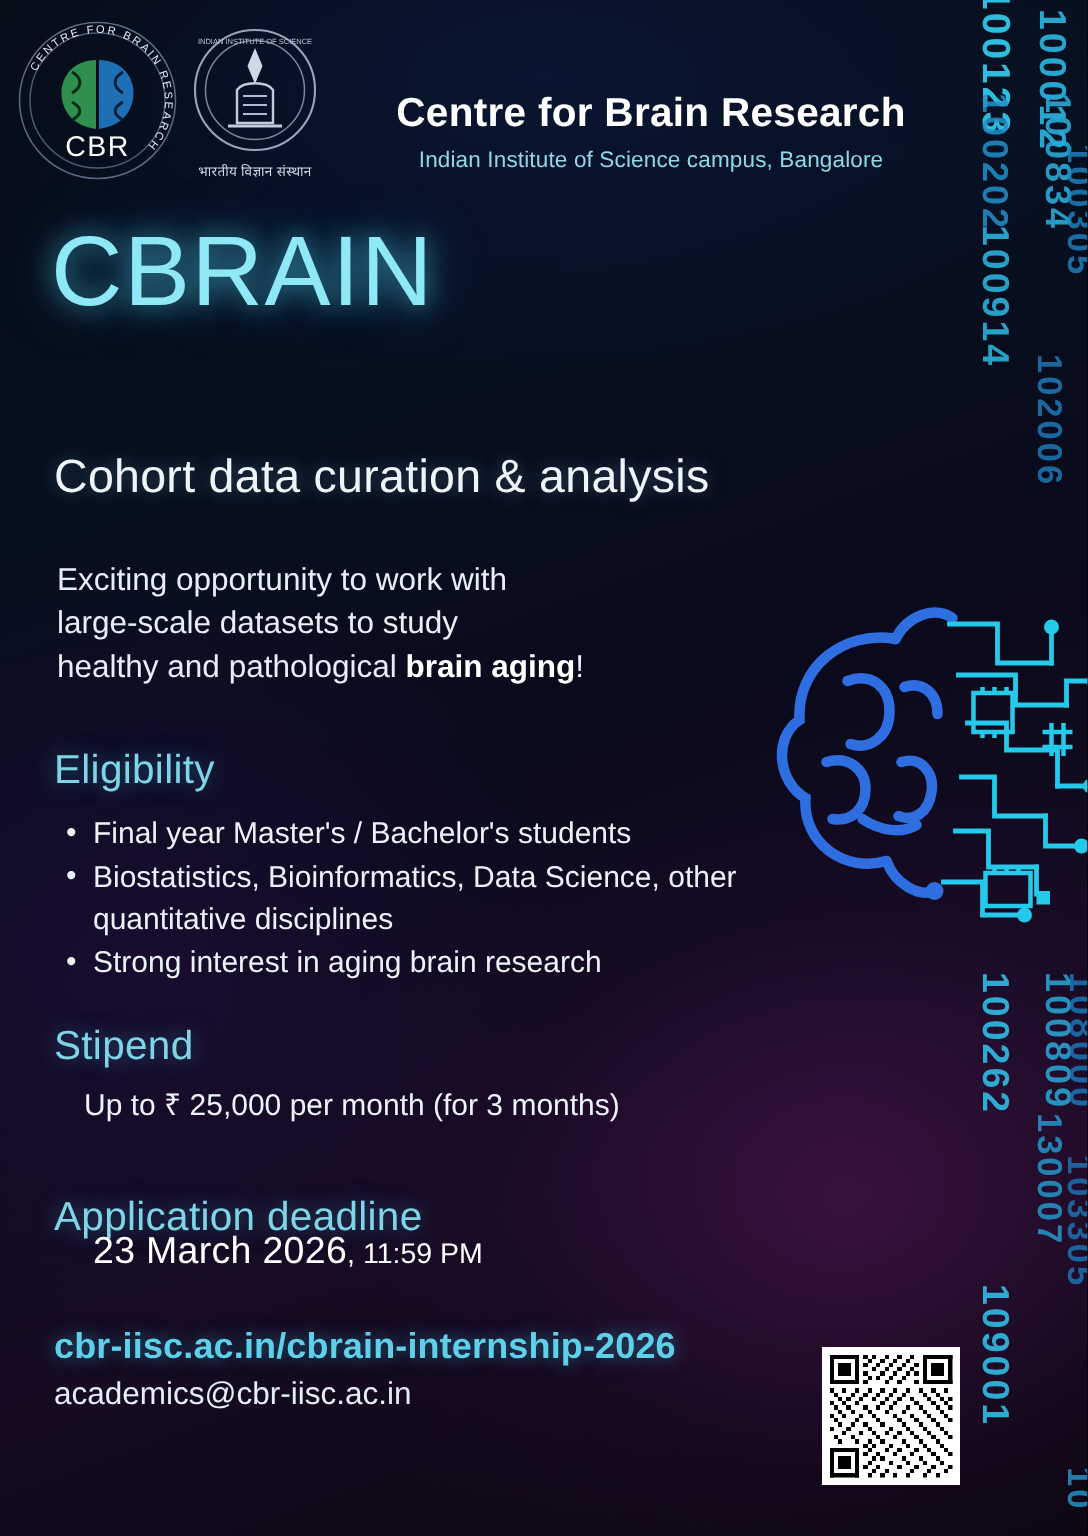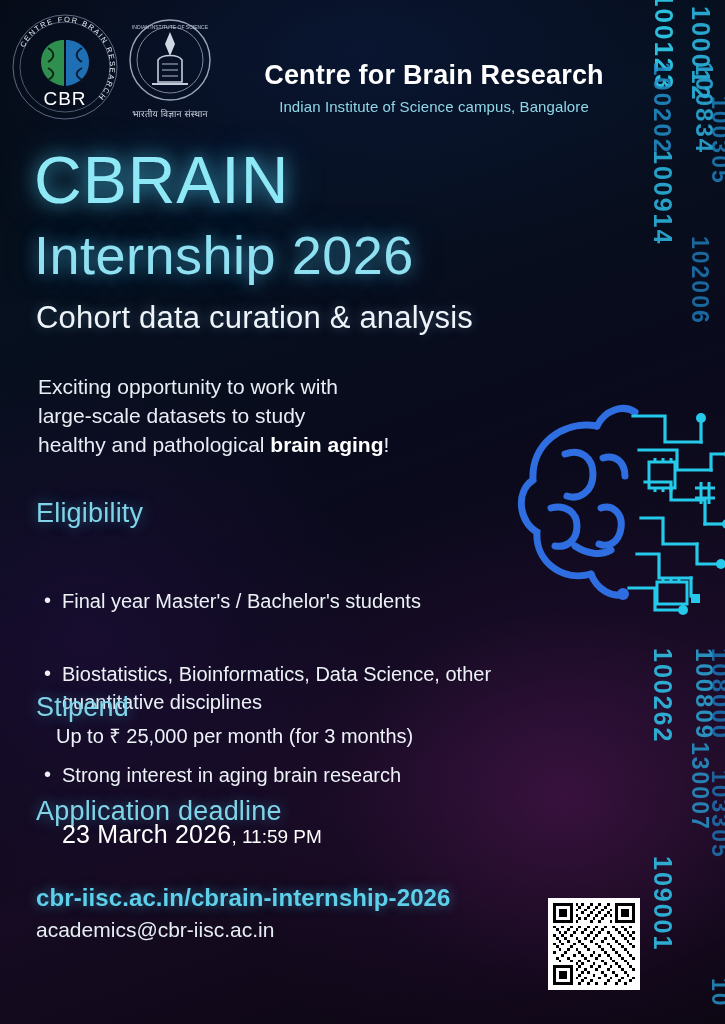--- a/index.html
+++ b/index.html
@@ -140,41 +140,40 @@
   
   .sect-head {
     position: absolute;
     font-size: 27px;
     color: #7fd4e8;
     font-weight: 400;
     letter-spacing: 0.2px;
     text-shadow: 0 0 14px rgba(70, 180, 220, 0.5);
   }
   #eligibility-head { left: 36px; top: 498px; }
-  #stipend-head     { left: 36px; top: 682px; margin-top: 10px; }
+  #stipend-head     { left: 36px; top: 682px; }
   #deadline-head    { left: 36px; top: 780px; margin-top: 16px; }
 
   .bullets {
     position: absolute;
     left: 40px;
     top: 542px;
     width: 500px;
     margin: 0;
     padding: 0;
     list-style: none;
     font-size: 20px;
     line-height: 28px;
     color: #edf2f8;
     font-weight: 300;
   }
   .bullets li {
     position: relative;
     padding-left: 22px;
     margin-bottom: 1px;
-    margin-top: 45px;
   }
   .bullets li::before {
     content: "\2022";
     position: absolute;
     left: 4px;
     top: -1px;
     color: #edf2f8;
     font-size: 20px;
   }
 
@@ -293,21 +292,20 @@
         <text x="48" y="15" font-size="5" fill="#b9c4d4" text-anchor="middle" font-family="Liberation Sans, sans-serif">INDIAN INSTITUTE OF SCIENCE</text>
       </svg>
       <div class="hindi">भारतीय विज्ञान संस्थान</div>
     </div>
 
     <div class="org-title">Centre for Brain Research</div>
     <div class="org-sub">Indian Institute of Science campus, Bangalore</div>
   </div>
 
   <div class="cbrain">CBRAIN</div>
-  <div class="internship">Internship 2026</div>
   <div class="tagline">Cohort data curation &amp; analysis</div>
 
   <div class="intro">
     <span>Exciting opportunity to work with</span><br>
     <span>large-scale datasets to study</span><br>
     <span>healthy and pathological </span><b>brain aging</b><span>!</span>
   </div>
 
   <div class="sect-head" id="eligibility-head">Eligibility</div>
   <ul class="bullets">

